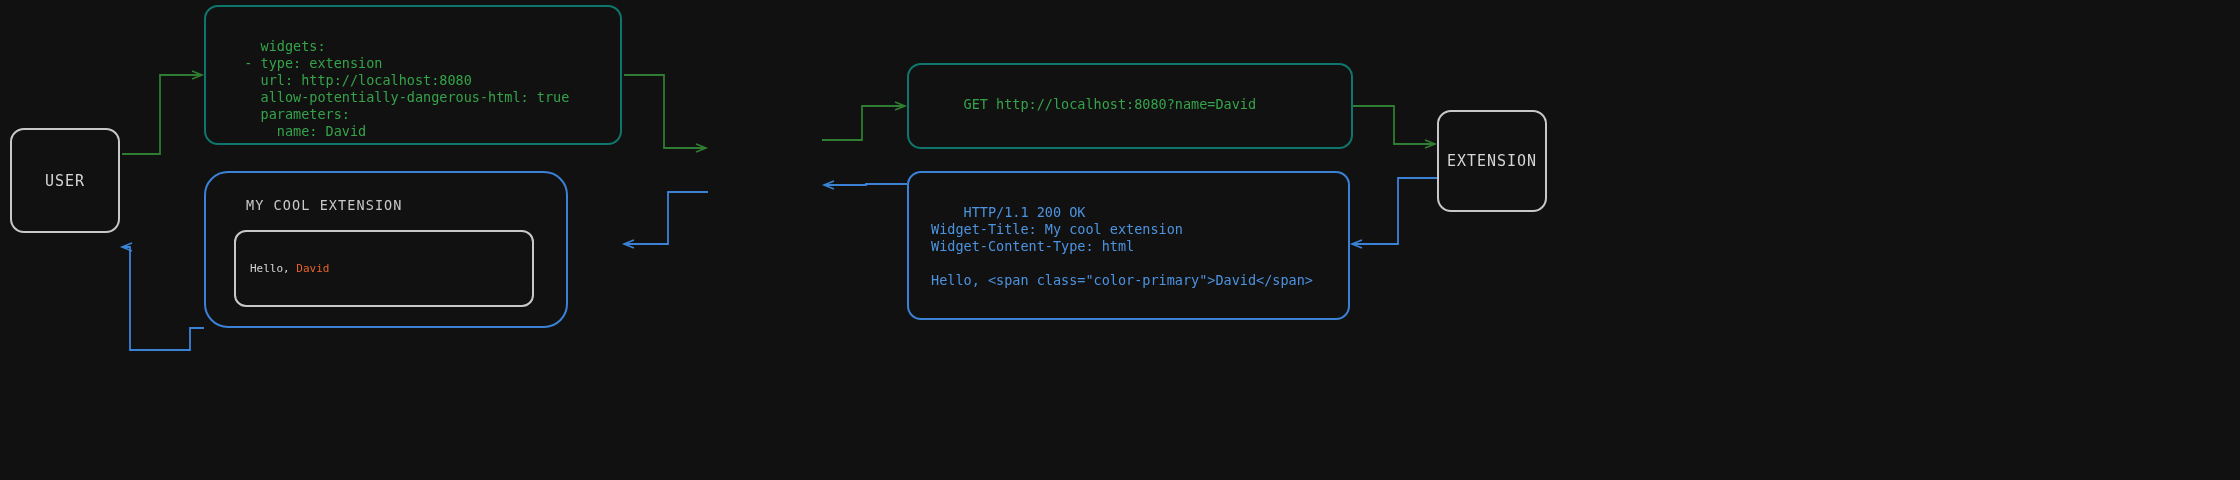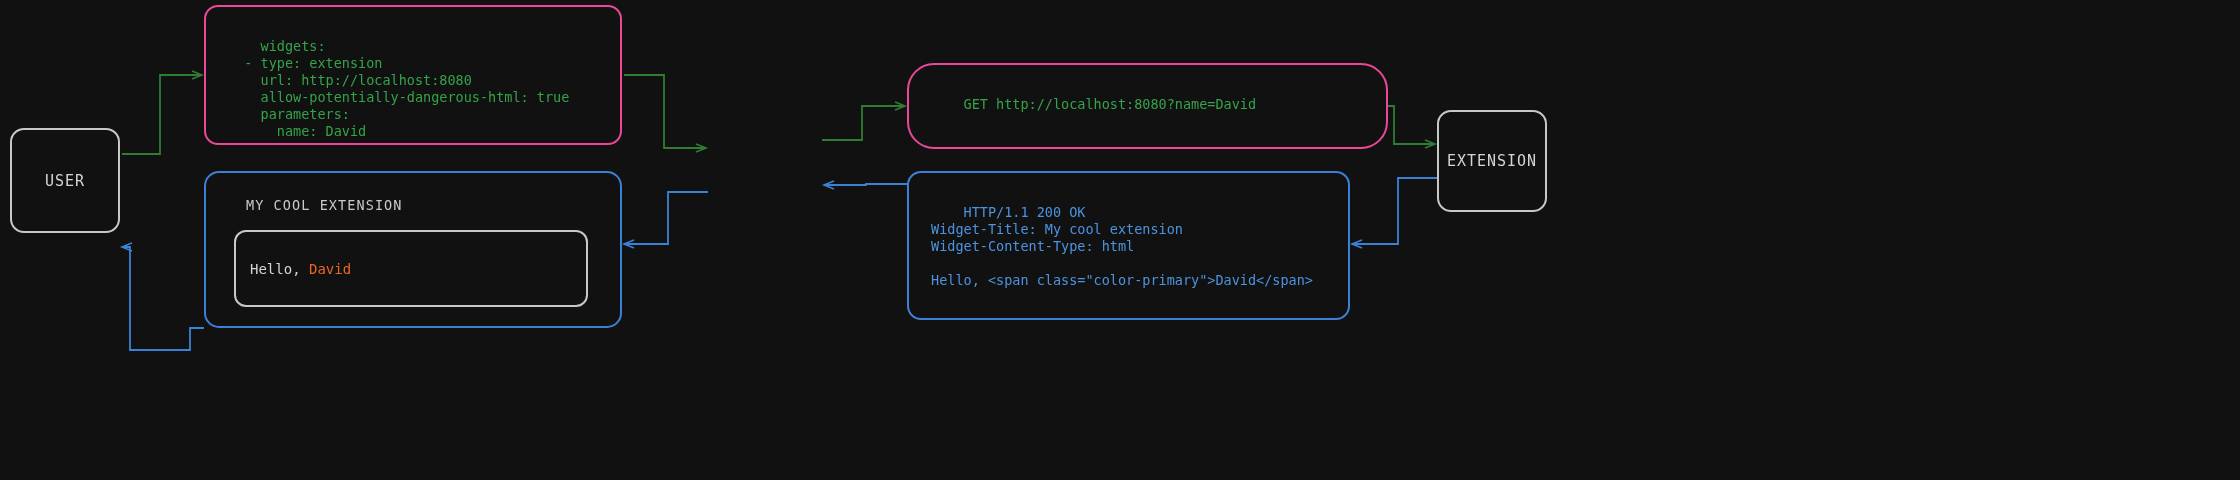--- a/index.html
+++ b/index.html
@@ -48,42 +48,42 @@
     box-sizing: border-box;
     border-radius: 14px;
     background: #111111;
     padding: 14px 22px;
     font-family: "DejaVu Sans Mono", monospace;
     font-size: 13.5px;
     line-height: 17px;
     white-space: pre;
   }
   .green-box {
-    border: 2px solid #ec4899;
+    border: 2px solid #0f766e;
     color: #35a349;
   }
   .blue-box {
     border: 2px solid #3b82d6;
     color: #4c93e0;
   }
 
   #yaml-box    { left: 204px;  top: 5px;   width: 418px; height: 140px; }
-  #get-box     { left: 907px;  top: 63px;  width: 481px; height: 86px; border-radius: 27px;  }
+  #get-box     { left: 907px;  top: 63px;  width: 446px; height: 86px;  }
   #resp-box    { left: 907px;  top: 171px; width: 443px; height: 149px; }
 
   
   #widget-box {
     position: absolute;
     left: 204px;
     top: 171px;
-    width: 418px;
+    width: 364px;
     height: 157px;
     box-sizing: border-box;
     border: 2px solid #3b82d6;
-    border-radius: 15px;
+    border-radius: 24px;
     background: #111111;
     padding: 16px 0 0 0;
   }
   #widget-title {
     color: #c9c9c9;
     font-family: "DejaVu Sans Mono", monospace;
     font-size: 13.5px;
     letter-spacing: 0.08em;
     margin: 8px 0 0 40px;
   }
@@ -92,21 +92,21 @@
     margin: 17px 32px 0 28px;
     height: 77px;
     border: 2px solid #c8c8c8;
     border-radius: 12px;
     display: flex;
     align-items: center;
     padding-left: 14px;
   }
   #widget-card-text {
     font-family: "DejaVu Sans Mono", monospace;
-    font-size: 14px;
+    font-size: 11px;
     color: #d5d5d5;
     white-space: pre;
   }
   .accent { color: #e8642a; }
 
   
   #wires {
     position: absolute;
     left: 0; top: 0;
     width: 2240px;

